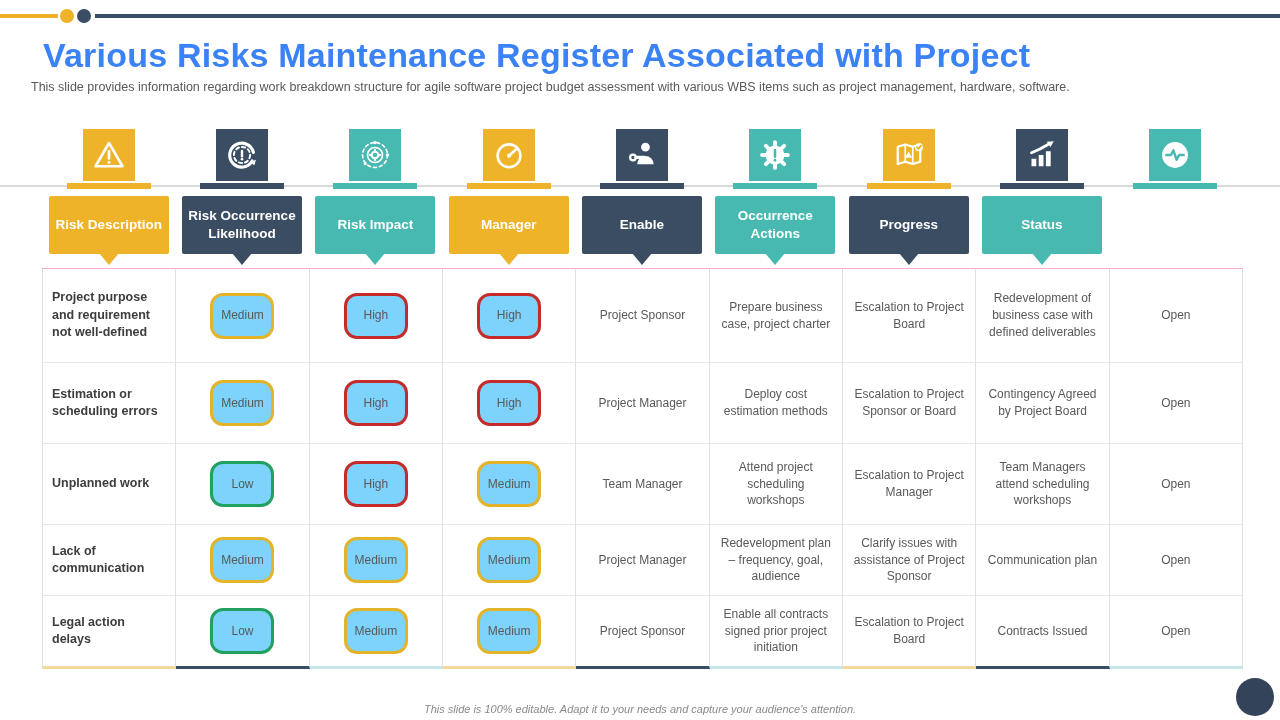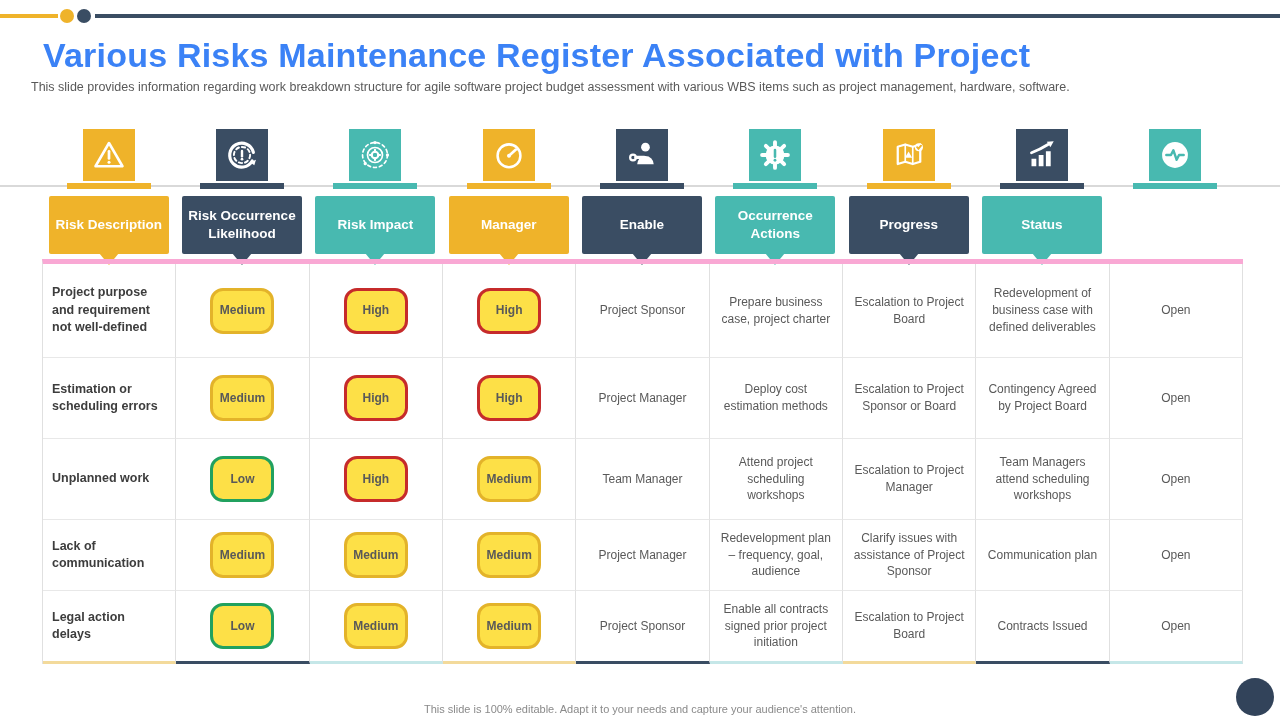--- a/index.html
+++ b/index.html
@@ -38,43 +38,43 @@
   .hcell{display:flex;justify-content:center;}
   .hdr{position:relative;width:120px;min-height:58px;border-radius:2px;
     display:flex;align-items:center;justify-content:center;text-align:center;
     color:#ffffff;font-weight:bold;font-size:13.5px;line-height:1.3;padding:2px 4px;box-sizing:border-box;}
   .hdr::after{content:"";position:absolute;left:50%;bottom:-11px;transform:translateX(-50%);
     border-left:10px solid transparent;border-right:10px solid transparent;border-top:12px solid;}
   .hdr.yellow-bg::after{border-top-color:#EFB32A;}
   .hdr.navy-bg::after{border-top-color:#3A4D63;}
   .hdr.teal-bg::after{border-top-color:#48B9B0;}
   
-  .tbody{position:absolute;left:42px;top:259px;width:1200px;border-left:1px solid #e0e0e0;border-top:5px solid #f9a8d4;}
+  .tbody{position:absolute;left:42px;top:268px;width:1200px;border-left:1px solid #e0e0e0;border-top:1px solid #f9a8d4;}
   .trow{display:grid;grid-template-columns:repeat(9,1fr);}
   .trow.r0 .cell{min-height:94px;} .trow.r1 .cell{min-height:81px;}
   .trow.r2 .cell{min-height:81px;} .trow.r3 .cell{min-height:71px;}
   .trow.r4 .cell{min-height:73px;}
   .cell{border-right:1px solid #e0e0e0;border-bottom:1px solid #e8e8e8;box-sizing:border-box;
     display:flex;align-items:center;justify-content:center;text-align:center;
     font-size:12px;color:#595959;line-height:1.4;padding:6px 9px;}
   .cell.risk{justify-content:flex-start;text-align:left;font-weight:bold;color:#3d3d3d;font-size:12.5px;}
   .trow:last-child .cell{border-bottom-width:3px;}
   .trow:last-child .cell.c0,.trow:last-child .cell.c3,.trow:last-child .cell.c6{border-bottom-color:#F3DA9B;}
   .trow:last-child .cell.c1,.trow:last-child .cell.c4,.trow:last-child .cell.c7{border-bottom-color:#3A4D63;}
   .trow:last-child .cell.c2,.trow:last-child .cell.c5,.trow:last-child .cell.c8{border-bottom-color:#C5E7E8;}
   
   .pill{display:inline-flex;align-items:center;justify-content:center;
     width:58px;height:40px;border-radius:13px;border:3.5px solid;
-    font-size:12px;color:#595959;background:#fde047;font-weight:bold;}
+    font-size:12px;color:#595959;background:#7dd3fc;}
   .pill.high{border-color:#C62B2B;}
   .pill.medium{border-color:#E3B32A;}
   .pill.low{border-color:#21A15F;}
   
   .footer{position:absolute;left:0;bottom:5px;width:1280px;margin:0;text-align:center;
-    font-size:11px;color:#8a8a8a;}
+    font-size:11px;color:#8a8a8a;font-style:italic;}
   .corner-circle{position:absolute;right:6px;bottom:4px;width:38px;height:38px;border-radius:50%;background:#32435A;}
 </style>
 </head>
 <body>
 
 <div class="topbar">
   <div class="seg-yellow"></div>
   <div class="dot yellow"></div>
   <div class="dot navy"></div>
   <div class="seg-navy"></div>

